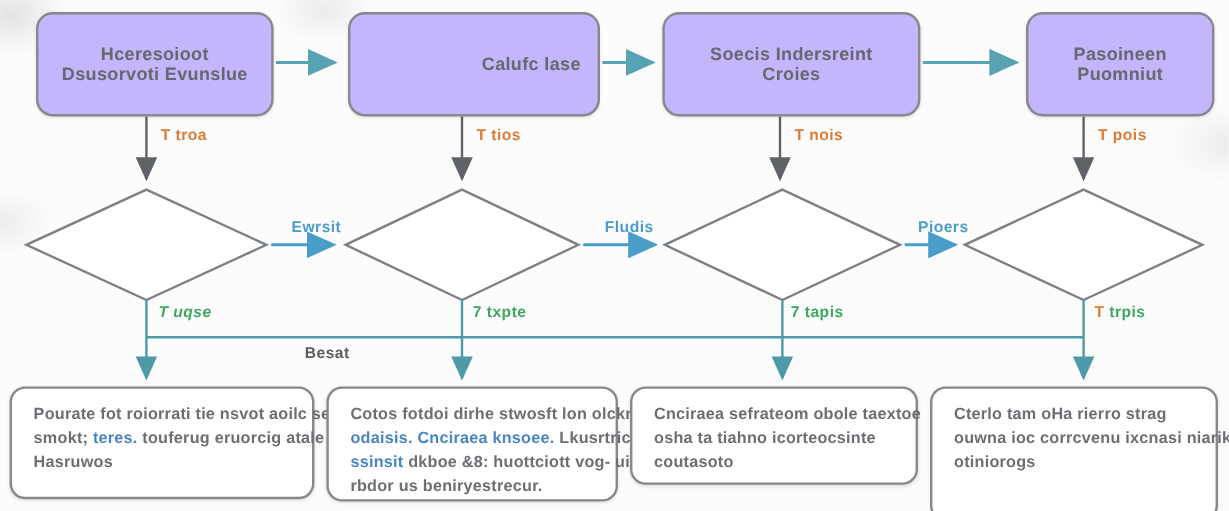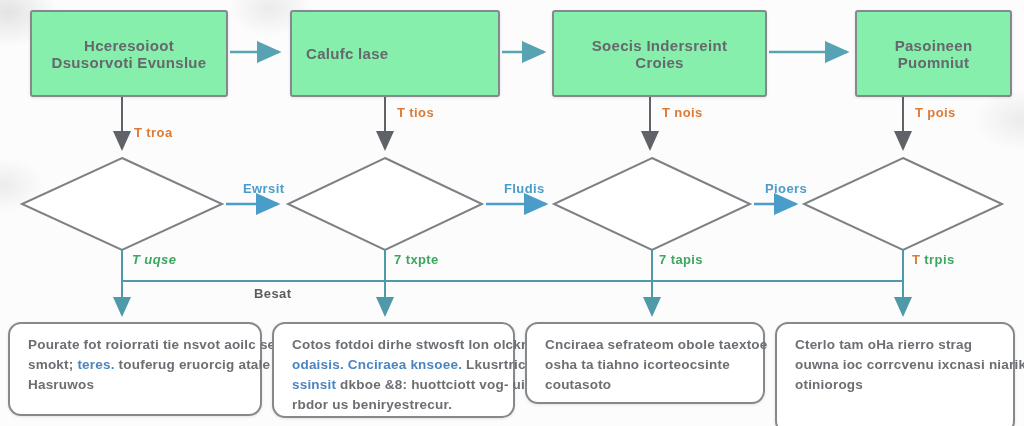--- a/index.html
+++ b/index.html
@@ -9,30 +9,30 @@
     background:
       radial-gradient(ellipse 70px 50px at 8px 12px, #e3e3e3, transparent 70%),
       radial-gradient(ellipse 60px 40px at 2px 185px, #ececec, transparent 70%),
       radial-gradient(ellipse 70px 45px at 1022px 120px, #ececec, transparent 70%),
       radial-gradient(ellipse 60px 40px at 270px 8px, #ebebeb, transparent 70%),
       #fcfcfc;
   }
   .stage{position:absolute;inset:0;}
   svg.wires{position:absolute;left:0;top:0;width:1024px;height:426px;}
   .node{
-    position:absolute;background:#86efac;border:2px solid #85888c;border-radius:3px;
+    position:absolute;background:#c4b5fd;border:2px solid #85888c;border-radius:14px;
     box-sizing:border-box;display:flex;align-items:center;
     box-shadow:0 1px 3px rgba(0,0,0,0.10);
   }
   .node .node-label{
     width:100%;color:#65686c;font-weight:700;font-size:15px;letter-spacing:.3px;
     padding:0 14px;
   }
   .node.c .node-label{text-align:center;}
-  .node.l .node-label{text-align:left;}
+  .node.l .node-label{text-align:right;}
   .lbl{position:absolute;font-size:13px;font-weight:700;letter-spacing:.4px;white-space:nowrap;}
   .lbl.orange{color:#dd7a35;}
   .lbl.blue{color:#4a9cc9;padding-left:10px;}
   .lbl.green{color:#3ca75f;}
   .lbl.gray{color:#5a5d60;}
   .lbl .icon-orange{color:#dd7a35;}
   .bbox{
     position:absolute;background:#ffffff;border:2px solid #85888c;border-radius:13px;
     box-sizing:border-box;padding:11px 16px 8px 18px;
     box-shadow:0 1px 3px rgba(0,0,0,0.10);
@@ -92,21 +92,21 @@
   <div class="node l" style="left:290px;top:10px;width:210px;height:87px;">
     <div class="node-label">Calufc lase</div>
   </div>
   <div class="node c" style="left:552px;top:10px;width:215px;height:87px;">
     <div class="node-label">Soecis Indersreint Croies</div>
   </div>
   <div class="node c" style="left:855px;top:10px;width:157px;height:87px;">
     <div class="node-label">Pasoineen Puomniut</div>
   </div>
 
-  <div class="lbl orange" style="left:134px;top:105px;margin-top:20px;">T troa</div>
+  <div class="lbl orange" style="left:134px;top:105px;">T troa</div>
   <div class="lbl orange" style="left:397px;top:105px;">T tios</div>
   <div class="lbl orange" style="left:662px;top:105px;">T nois</div>
   <div class="lbl orange" style="left:915px;top:105px;">T pois</div>
 
   <div class="lbl blue" style="left:233px;top:181px;">Ewrsit</div>
   <div class="lbl blue" style="left:494px;top:181px;">Fludis</div>
   <div class="lbl blue" style="left:755px;top:181px;">Pioers</div>
 
   <div class="lbl green" style="left:132px;top:252px;font-style:italic;">
     <span>T</span>&nbsp;<span>uqse</span>

